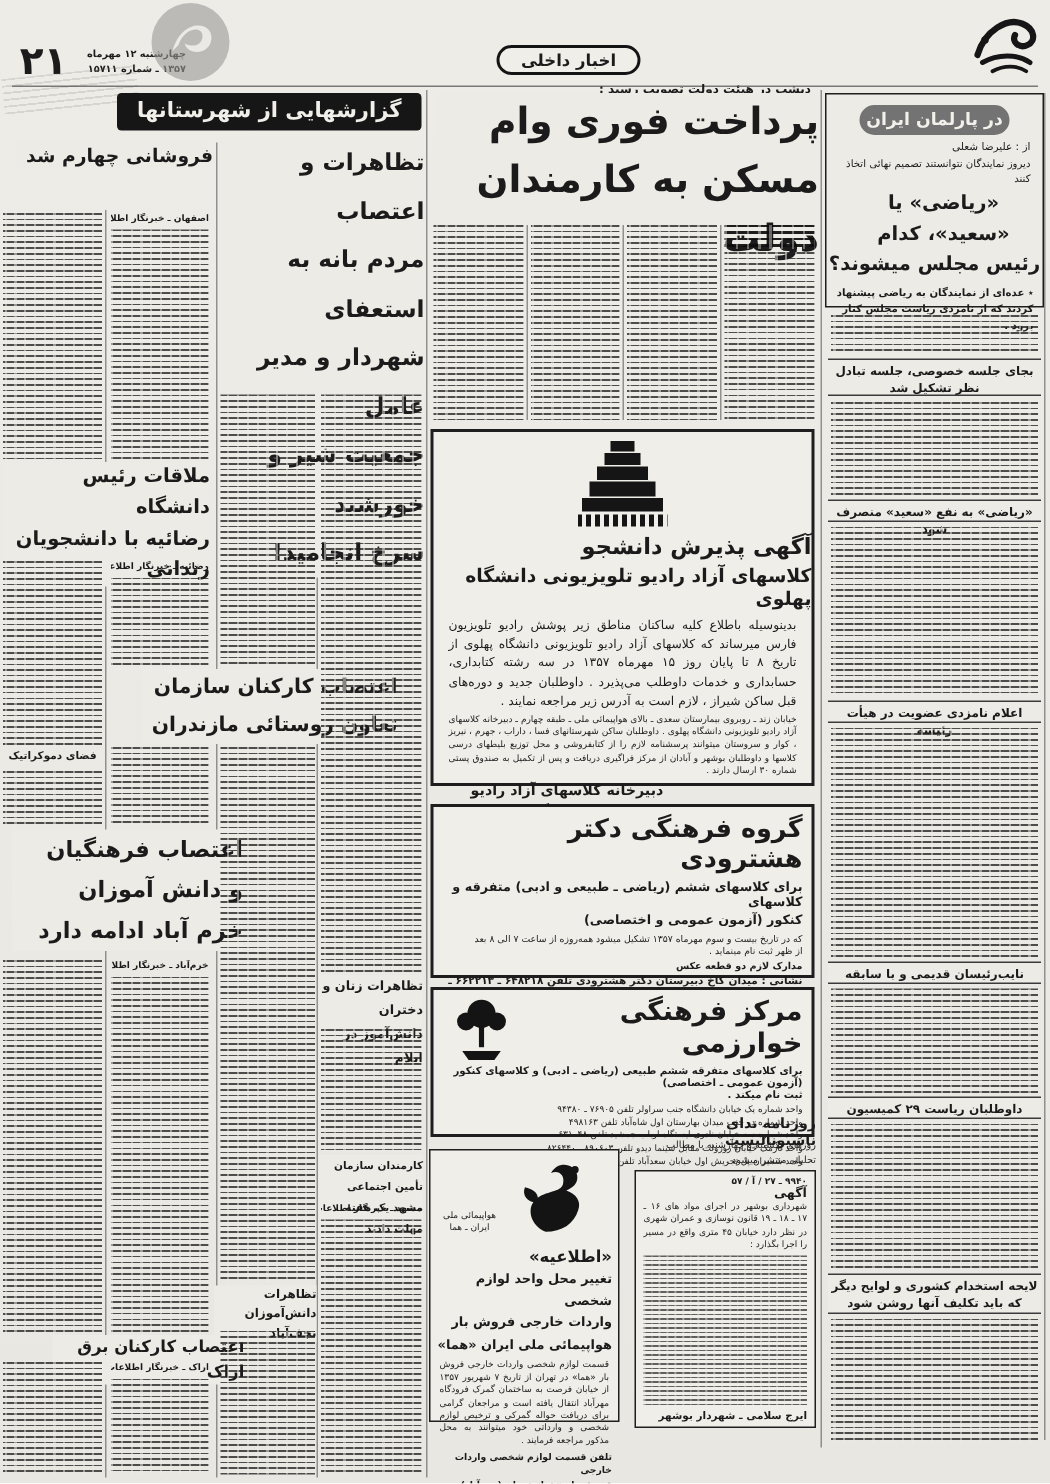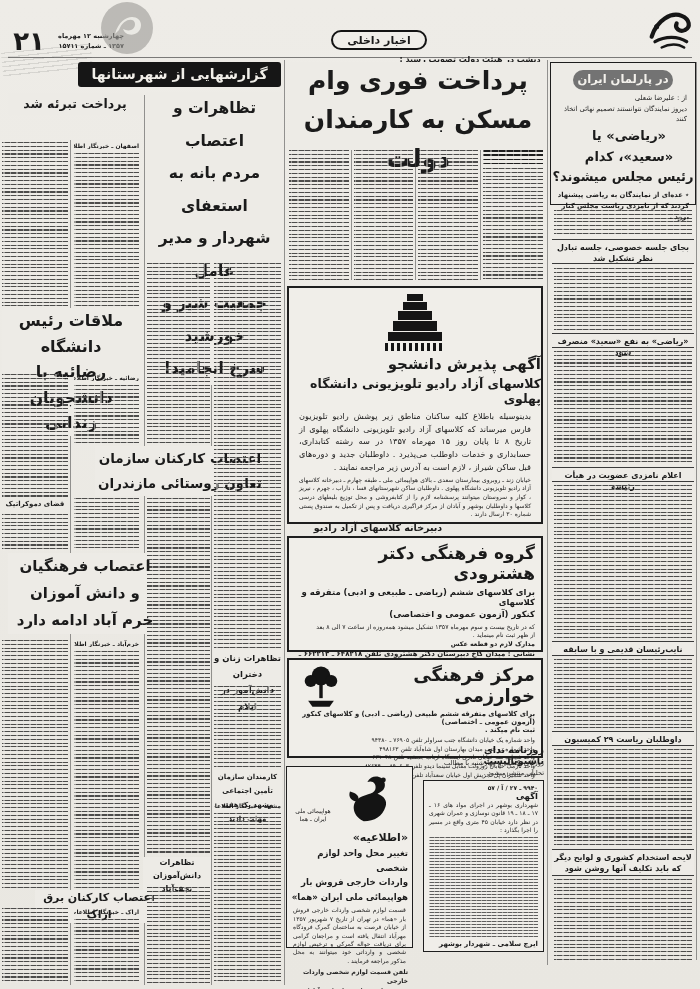--- a/index.html
+++ b/index.html
@@ -1,19 +1,19 @@
 <!DOCTYPE html>
 <html lang="fa" dir="rtl"><head>
 <meta charset="utf-8">
 <style>
   html,body{margin:0;padding:0;width:700px;height:989px;overflow:hidden;}
   .page{position:relative;width:700px;height:989px;background:linear-gradient(180deg,#eeece7,#e9e7e1);
         font-family:"DejaVu Sans","Liberation Sans",sans-serif;color:#1b1b1b;direction:rtl;overflow:hidden;}
   .abs{position:absolute;}
-  .hl{position:absolute;font-weight:bold;text-align:center;background:#edebe6;}
+  .hl{position:absolute;font-weight:bold;text-align:right;background:#edebe6;}
   .hl span{display:block;}
   .vline{position:absolute;width:1px;background:rgba(70,70,70,.55);}
   .hline{position:absolute;height:1px;background:rgba(60,60,60,.65);}
   .greek{background-image:
       repeating-linear-gradient(to left, transparent 0 5px, rgba(237,235,230,.5) 5px 6.5px),
       repeating-linear-gradient(to bottom, rgba(32,32,32,.78) 0 1.1px, transparent 1.1px 3.8px);}
   .greek-bold{background-image:
       repeating-linear-gradient(to left, transparent 0 6px, rgba(237,235,230,.4) 6px 7.5px),
       repeating-linear-gradient(to bottom, rgba(12,12,12,.92) 0 1.5px, transparent 1.5px 4.3px);}
   .greek-sm{background-image:
@@ -107,28 +107,28 @@
 
   <div class="hl" style="left:146px;top:92px;width:137px;font-size:15.5px;line-height:2.1;">
     <span>تظاهرات و اعتصاب</span>
     <span>مردم بانه به استعفای</span>
     <span>شهردار و مدیر عامل</span>
     <span>جمعیت شیر و خورشید</span>
     <span>سرخ انجامید!</span>
   </div>
 
   <div class="hl" style="left:8px;top:93px;width:134px;font-size:12.5px;line-height:1.75;">
-    <span>پرداخت تبرئه شد</span>
+    <span>فروشانی چهارم شد</span>
   </div>
 
   <div class="abs greek" style="left:2px;top:142px;width:66px;height:164px;"></div>
   <div class="dl" style="left:74px;top:142px;width:65px;">اصفهان ـ خبرنگار اطلاعات</div>
   <div class="abs greek" style="left:74px;top:153px;width:65px;height:153px;"></div>
 
-  <div class="hl" style="left:2px;top:308px;width:138px;font-size:16px;line-height:1.6;">
+  <div class="hl" style="left:2px;top:308px;width:138px;font-size:13px;line-height:1.6;">
     <span>ملاقات رئیس دانشگاه</span>
     <span>رضائیه با دانشجویان</span>
     <span>زندانی</span>
   </div>
   <div class="abs greek" style="left:2px;top:374px;width:66px;height:70px;"></div>
   <div class="dl" style="left:74px;top:374px;width:65px;">رضائیه ـ خبرنگار اطلاعات</div>
   <div class="abs greek" style="left:74px;top:385px;width:65px;height:59px;"></div>
 
   <div class="hl" style="left:95px;top:446px;width:170px;font-size:13.5px;line-height:1.85;">
     <span>اعتصاب کارکنان سازمان</span>

